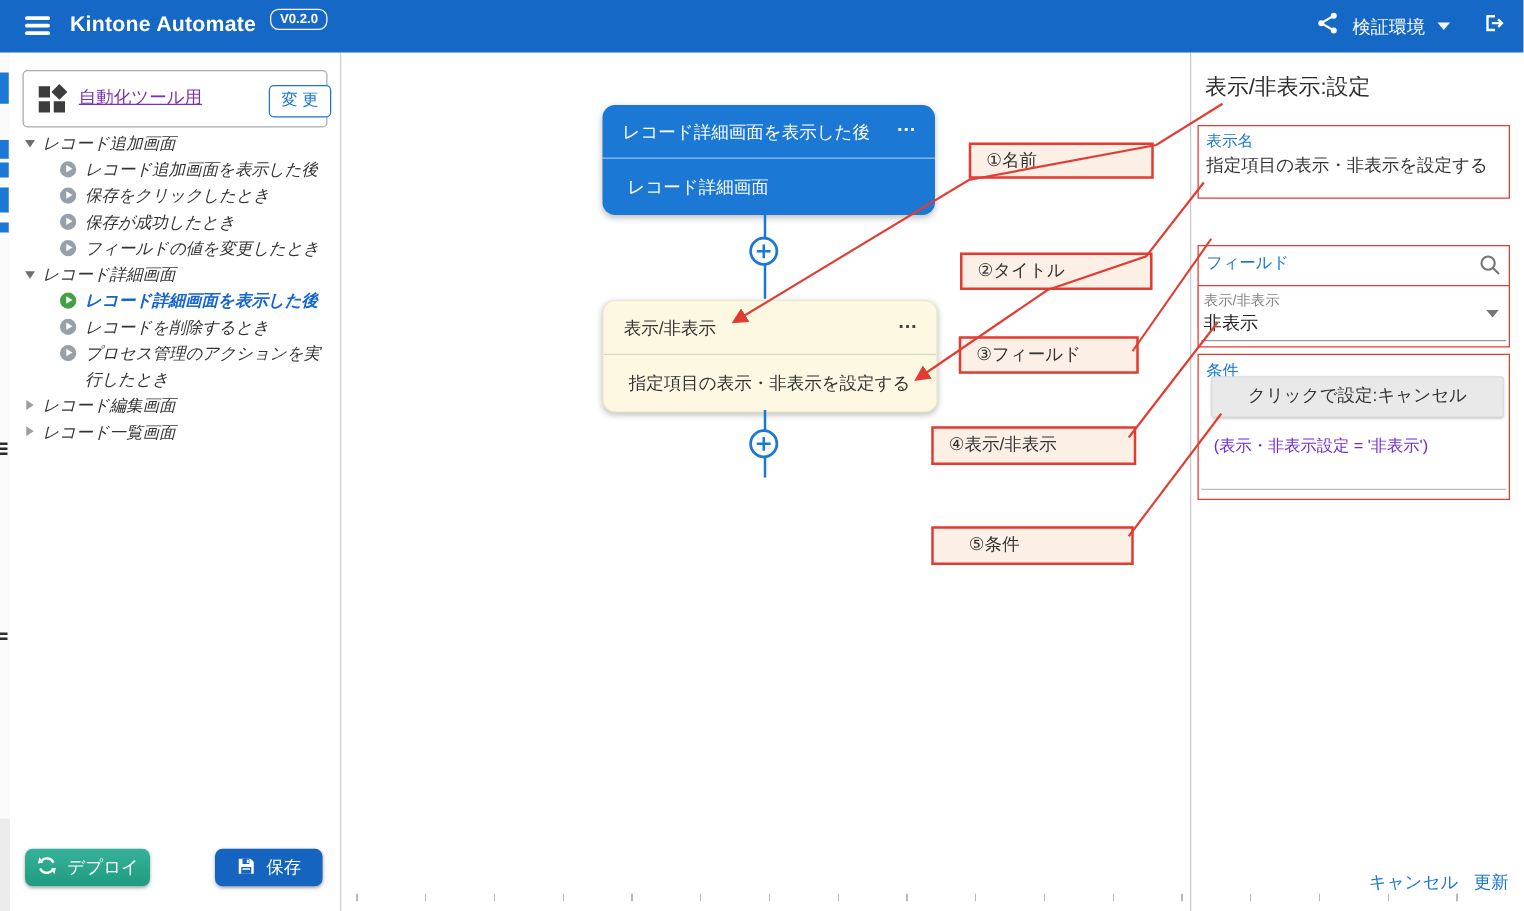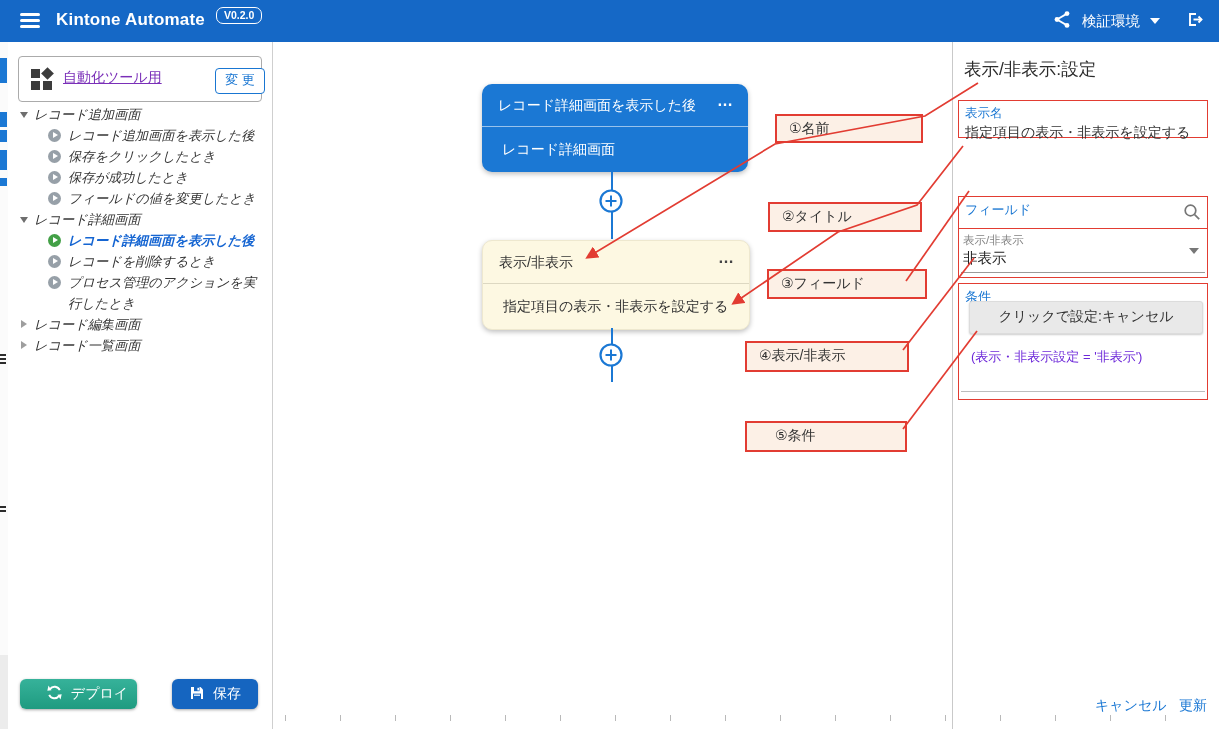--- a/index.html
+++ b/index.html
@@ -46,21 +46,21 @@
   .tri-right{position:absolute;left:3px;top:6px;width:0;height:0;
     border-top:4.5px solid transparent;border-bottom:4.5px solid transparent;border-left:6px solid #9e9e9e;}
   .play-ic{position:absolute;left:30px;top:4px;width:13px;height:13px;border-radius:50%;background:#97a0a8;}
   .play-ic::after{content:"";position:absolute;left:5px;top:3.2px;width:0;height:0;
     border-top:3.4px solid transparent;border-bottom:3.4px solid transparent;border-left:5px solid #fff;}
   .t-active .play-ic{background:#43a047;}
   .t-active .t-label{color:#1565d2;font-weight:700;}
 
   .deploy-btn{left:20px;top:679px;width:100px;height:30px;border-radius:6px;cursor:pointer;z-index:5;
     background:linear-gradient(#36b29a,#1f9b80);box-shadow:0 1px 3px rgba(0,0,0,.35);
-    display:flex;align-items:center;justify-content:center;gap:8px;color:#fff;font-size:14px;padding-left:17px;}
+    display:flex;align-items:center;justify-content:center;gap:8px;color:#fff;font-size:14px;}
   .save-btn{left:172px;top:679px;width:86px;height:30px;border-radius:6px;cursor:pointer;z-index:5;
     background:#1565c0;box-shadow:0 1px 3px rgba(0,0,0,.35);
     display:flex;align-items:center;justify-content:center;gap:8px;color:#fff;font-size:14px;}
 
   
   .canvas{left:272px;top:42px;width:680px;height:687px;background:#fff;z-index:1;}
   .node{position:absolute;width:266px;height:88px;border-radius:10px;box-shadow:0 2px 5px rgba(0,0,0,.25);}
   .node-blue{left:210px;top:42px;background:#1b78d4;color:#fff;}
   .node-yellow{left:210px;top:198px;background:#fdf8e2;color:#333;border:1px solid #eee8cf;}
   .node-title{position:absolute;left:16px;top:13px;font-size:14px;white-space:nowrap;}
@@ -73,21 +73,21 @@
   .conn-circle{position:absolute;width:26px;height:26px;cursor:pointer;}
 
   
   .anno{position:absolute;background:#fcf0e6;border:2px solid #e23c32;color:#333;
     font-size:14px;box-sizing:border-box;padding:4px 0 0 12px;z-index:6;white-space:nowrap;}
 
   
   .panel{left:952px;top:42px;width:267px;height:687px;background:#fff;border-left:1px solid #c9c9c9;z-index:2;}
   .panel-title{position:absolute;left:11px;top:15px;font-size:17.5px;color:#2b2b2b;}
   .fgroup{position:absolute;box-sizing:border-box;border:1.5px solid #e23c32;background:#fff;}
-  .fg-a{left:5px;top:58px;width:250px;height:38px;}
+  .fg-a{left:5px;top:58px;width:250px;height:59px;}
   .fg-b{left:5px;top:114px;width:250px;height:66px;margin-top:40px;}
   .fg-c{left:5px;top:186px;width:250px;height:50px;}
   .fg-d{left:5px;top:241px;width:250px;height:117px;}
   .flabel-blue{position:absolute;left:6px;top:4px;font-size:12.5px;color:#1976d2;}
   .flabel-gray{position:absolute;left:4px;top:4px;font-size:11.5px;color:#828282;}
   .fvalue{position:absolute;left:6px;top:23px;font-size:14px;color:#333;white-space:nowrap;}
   .search-ic{position:absolute;right:6px;top:6px;cursor:pointer;}
   .field-input{position:absolute;left:4px;top:22px;width:230px;height:18px;border:none;outline:none;font-size:14px;background:transparent;}
   .blue-underline{position:absolute;left:2px;top:41px;width:244px;height:2.5px;background:#1565d0;}
   .f-helper{position:absolute;left:4px;top:46px;font-size:13px;color:#9b9b9b;white-space:nowrap;}
@@ -269,21 +269,21 @@
       <svg width="26" height="26" viewBox="0 0 26 26">
         <circle cx="13" cy="13" r="10.5" fill="#fff" stroke="#1b78d4" stroke-width="2.2"></circle>
         <line x1="13" y1="7.5" x2="13" y2="18.5" stroke="#1b78d4" stroke-width="2"></line>
         <line x1="7.5" y1="13" x2="18.5" y2="13" stroke="#1b78d4" stroke-width="2"></line>
       </svg>
     </div>
   </div>
 
   <div class="anno" style="left:775px;top:114px;width:148px;height:29px;">①名前</div>
   <div class="anno" style="left:768px;top:202px;width:154px;height:30px;">②タイトル</div>
-  <div class="anno" style="left:767px;top:269px;width:160px;height:30px;">③フィールド</div>
+  <div class="anno" style="left:767px;top:269px;width:144px;height:30px;">③フィールド</div>
   <div class="anno" style="left:745px;top:341px;width:164px;height:31px;">④表示/非表示</div>
   <div class="anno" style="left:745px;top:421px;width:162px;height:31px;padding-left:28px;">⑤条件</div>
 
   <div class="abs panel">
     <div class="panel-title">表示/非表示:設定</div>
 
     <div class="fgroup fg-a">
       <span class="flabel-blue">表示名</span>
       <span class="fvalue">指定項目の表示・非表示を設定する</span>
     </div>

